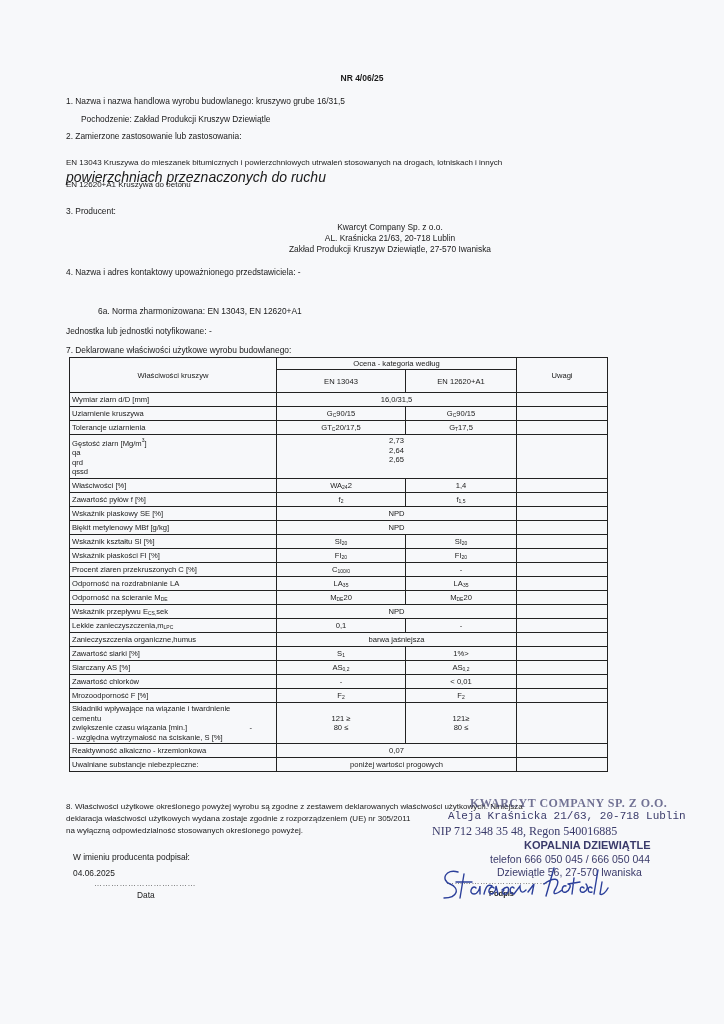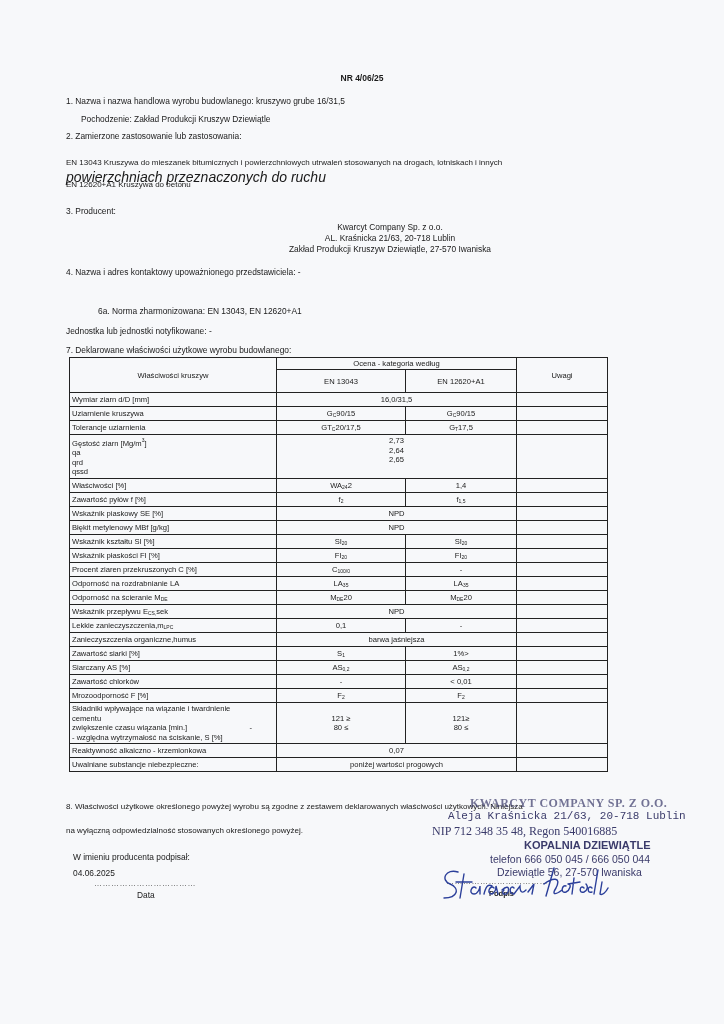--- a/index.html
+++ b/index.html
@@ -222,20 +222,21 @@
         </tr>
         <tr>
           <td class="l">Uwalniane substancje niebezpieczne:</td>
           <td class="v" colspan="2">poniżej wartości progowych</td>
           <td class="v"></td>
         </tr>
       </tbody>
   </table>
 
   <div class="line" style="left:66px;top:802px;font-size:8px;">8. Właściwości użytkowe określonego powyżej wyrobu są zgodne z zestawem deklarowanych właściwości użytkowych. Niniejsza</div>
+  <div class="line" style="left:66px;top:814px;font-size:8px;">deklaracja właściwości użytkowych wydana zostaje zgodnie z rozporządzeniem (UE) nr 305/2011</div>
   <div class="line" style="left:66px;top:826px;font-size:8px;">na wyłączną odpowiedzialność stosowanych określonego powyżej.</div>
 
   <div class="line" style="left:73px;top:852px;">W imieniu producenta podpisał:</div>
   <div class="line" style="left:73px;top:868px;">04.06.2025</div>
   <div class="dots" style="left:94px;top:879px;">………………………………</div>
   <div class="line" style="left:137px;top:890px;">Data</div>
 
   <div class="stamp" style="left:470px;top:796px;font-size:12px;font-weight:bold;letter-spacing:0.5px;opacity:0.7;">KWARCYT COMPANY SP. Z O.O.</div>
   <div class="stamp" style="left:448px;top:810px;font-size:11px;font-family:Liberation Mono, monospace;">Aleja Kraśnicka 21/63, 20-718 Lublin</div>
   <div class="stamp" style="left:432px;top:824px;font-size:12px;">NIP 712 348 35 48, Regon 540016885</div>

